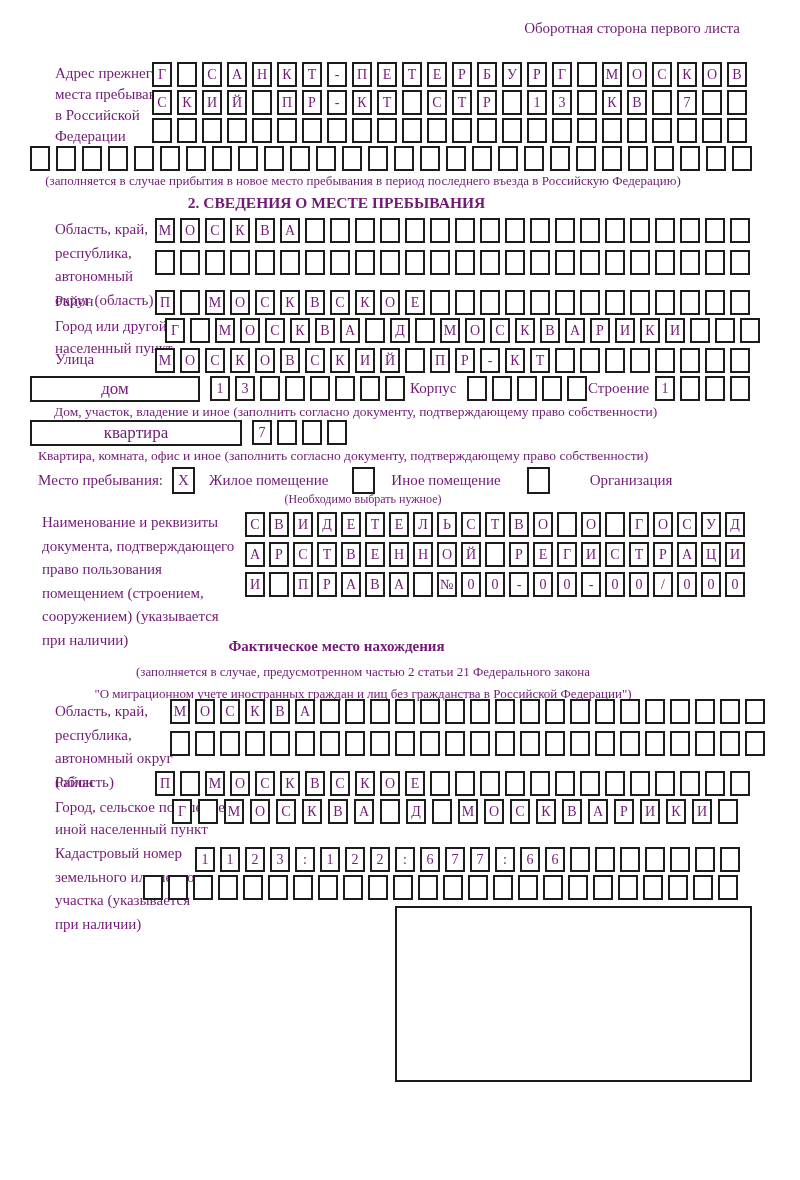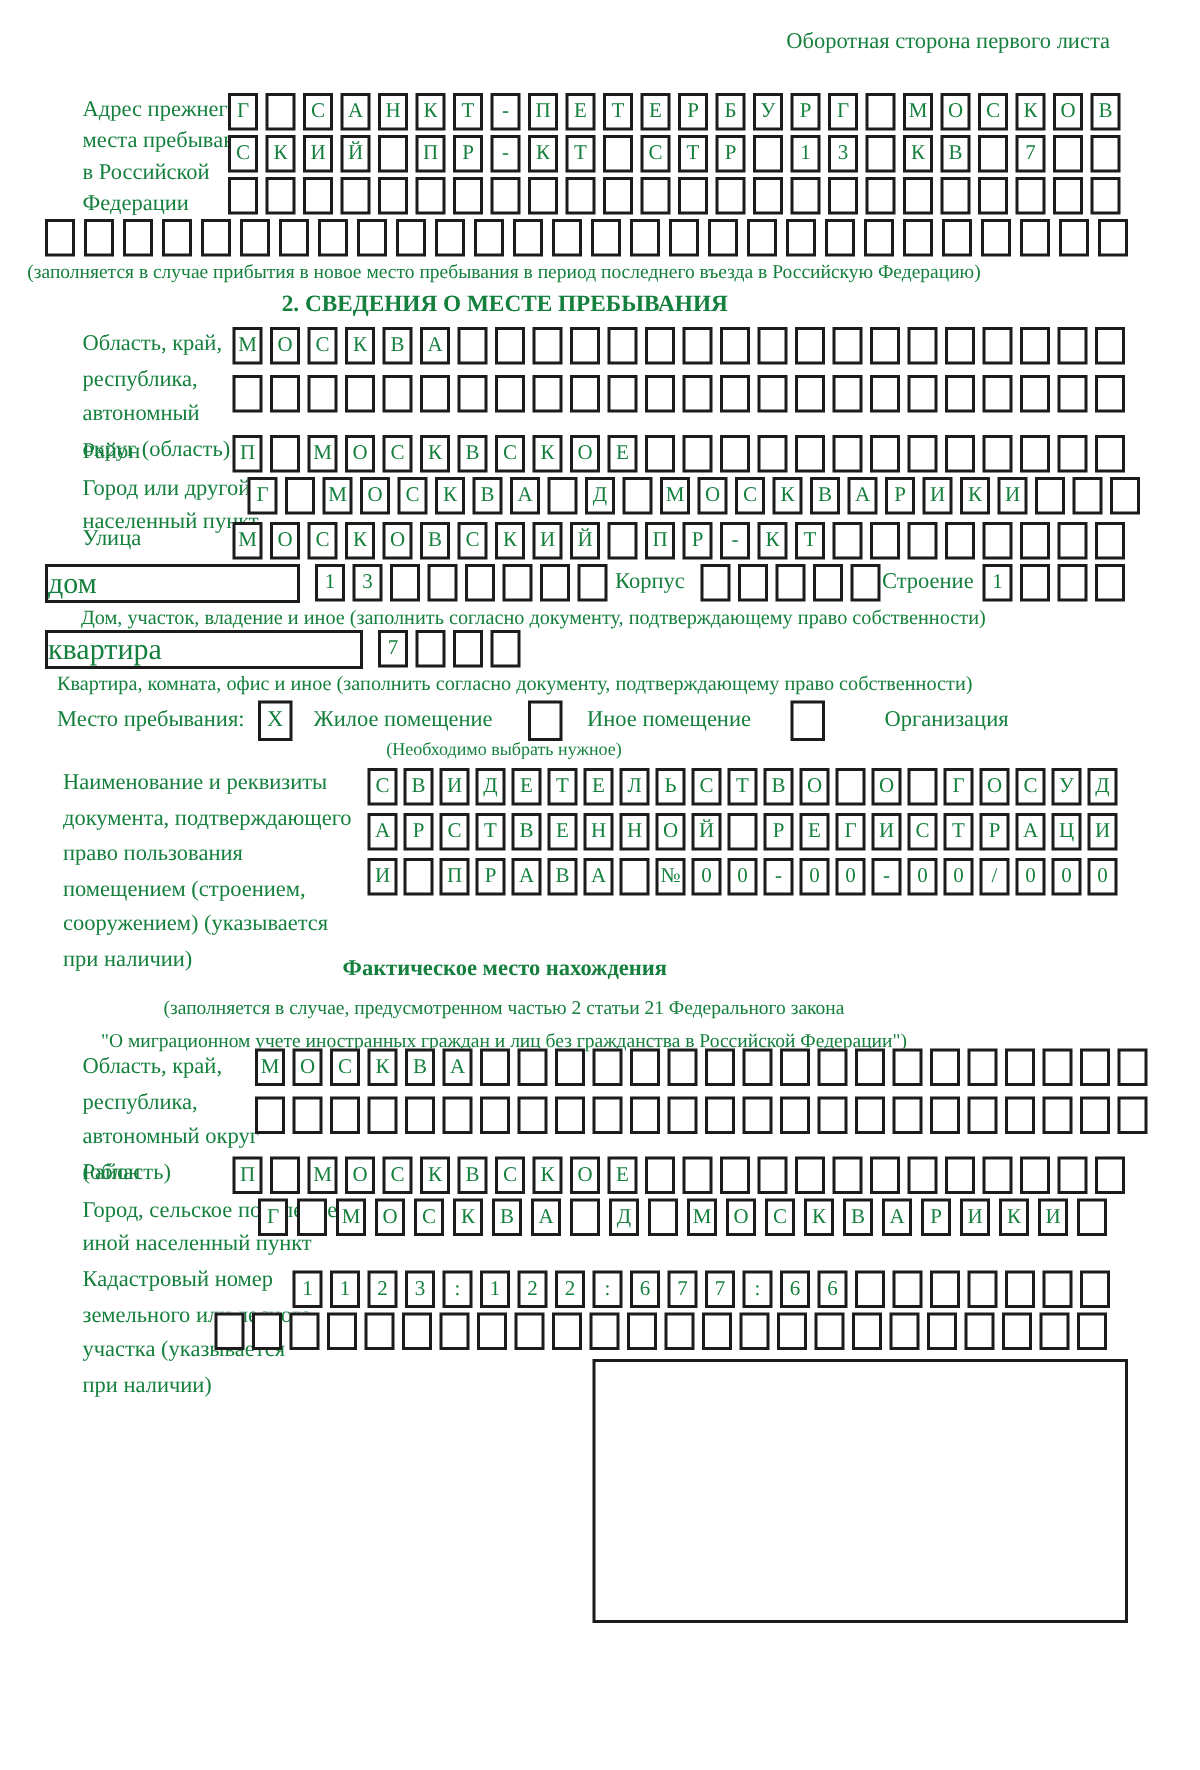--- a/index.html
+++ b/index.html
@@ -1,29 +1,29 @@
 <!DOCTYPE html>
 <html><head>
 <meta charset="utf-8">
 <style>
   html,body{margin:0;padding:0;background:#e8e8e8;}
   .page{position:relative;width:800px;height:1180px;background:#ffffff;
-        font-family:"Liberation Serif","DejaVu Serif",serif;color:#15803d;overflow:hidden;}
+        font-family:"Liberation Serif","DejaVu Serif",serif;color:#701a75;overflow:hidden;}
   .abs{position:absolute;}
   .lbl{font-size:15px;line-height:21px;white-space:pre-line;}
   .lh22{line-height:22px;} .lh23{line-height:23.5px;}
-  .note{font-size:13px;width:672px;text-align:center;}
+  .note{font-size:13px;width:672px;text-align:center;padding-left:27px;}
   .title{font-size:15.5px;font-weight:bold;width:673px;text-align:center;}
   .g{display:flex;gap:5px;}
   .g6{gap:6px;} .g4{gap:4px;}
   .c{box-sizing:border-box;width:20px;height:25px;border:2px solid #1c1c1c;
      display:flex;align-items:center;justify-content:center;
      font-size:14px;font-family:"Liberation Serif",serif;flex:0 0 auto;background:#fff;}
   .widebox{box-sizing:border-box;border:2px solid #1c1c1c;height:26px;
-     display:flex;align-items:center;font-size:20px;}
+     display:flex;align-items:center;justify-content:center;font-size:17px;}
   .cbox{box-sizing:border-box;width:23px;height:27px;border:2px solid #1c1c1c;
      display:inline-flex;align-items:center;justify-content:center;font-size:15px;flex:0 0 auto;}
   .stayrow{display:flex;align-items:center;font-size:15px;}
   .stamp{box-sizing:border-box;border:2.5px solid #1c1c1c;background:#fff;}
   .caption{font-size:13.5px;line-height:22px;text-align:center;white-space:pre-line;}
   .inline-lbl{font-size:15px;}
 </style>
 </head>
 <body>
 

